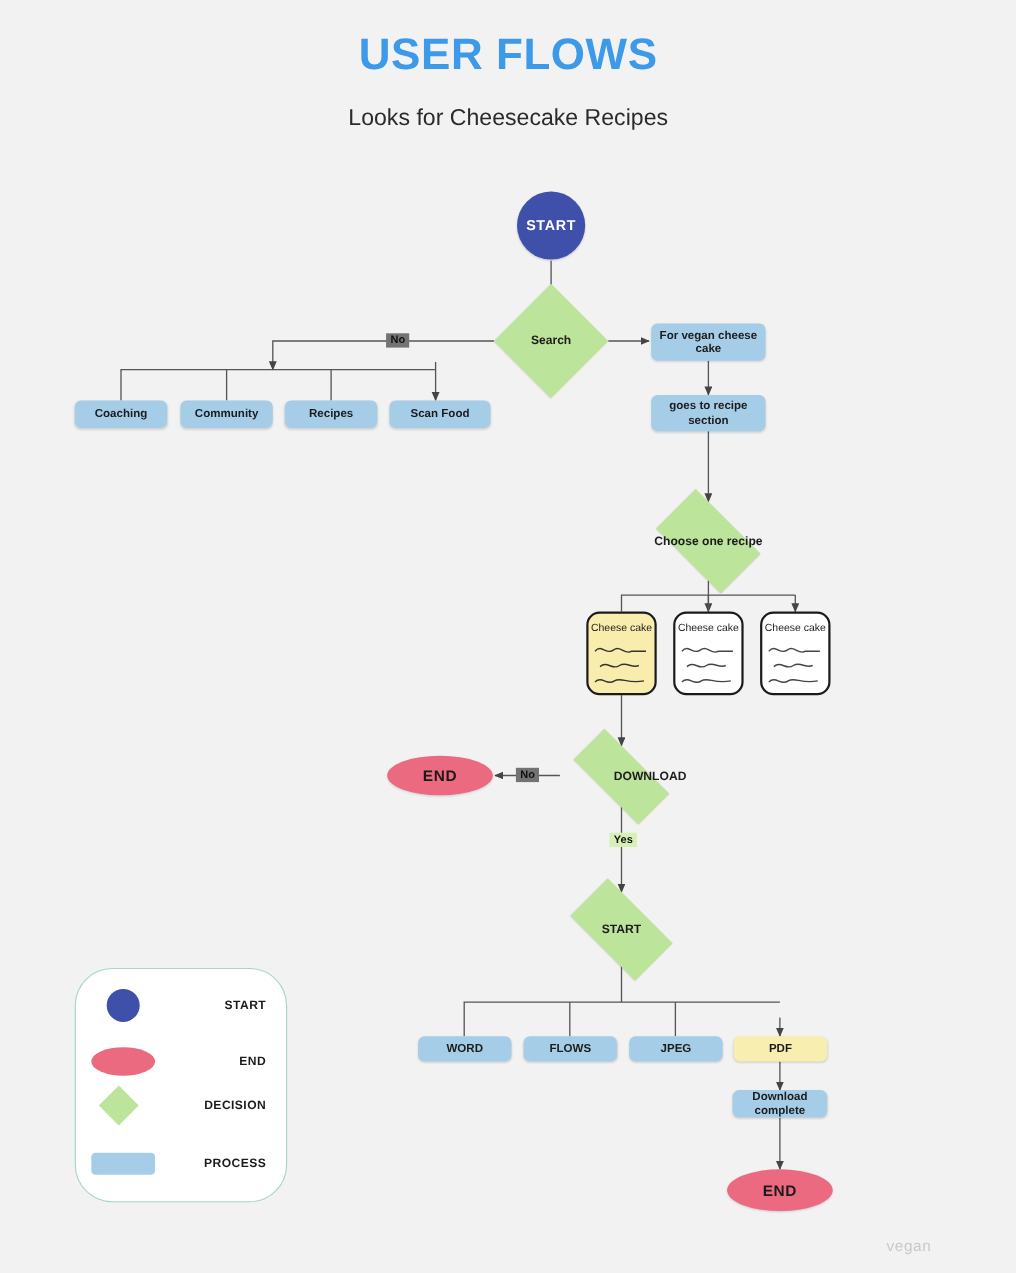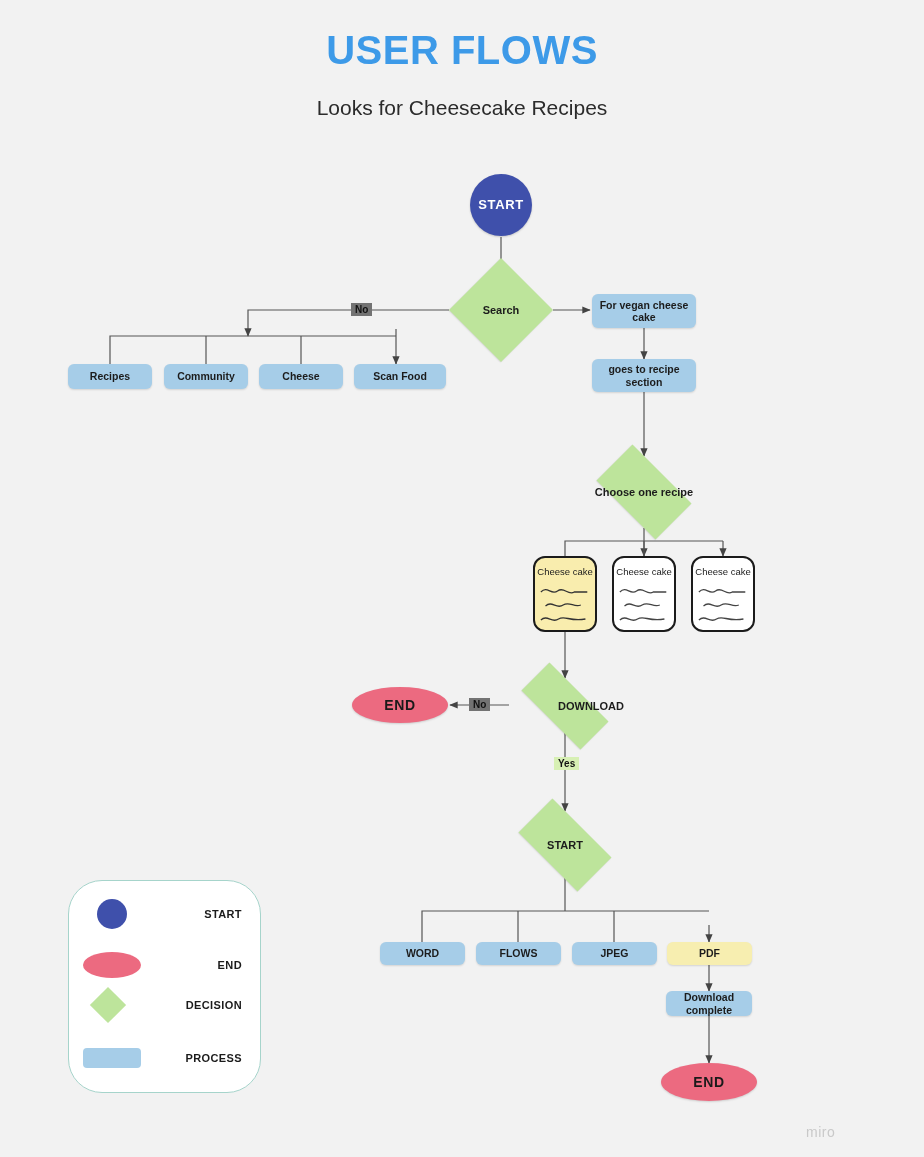--- a/index.html
+++ b/index.html
@@ -253,27 +253,27 @@
   </div>
 
   <div class="node decision" style="left:449px; top:258px; width:104px; height:104px;">
     <span class="dia-bg"></span>
     <span class="dia-label">Search</span>
   </div>
 
   <div class="edge-label no" style="left:351px; top:303px;">No</div>
 
   <div class="node process" style="left:68px; top:364px; width:84px; height:25px;">
-    <span>Recipes</span>
+    <span>Coaching</span>
   </div>
   <div class="node process" style="left:164px; top:364px; width:84px; height:25px;">
     <span>Community</span>
   </div>
   <div class="node process" style="left:259px; top:364px; width:84px; height:25px;">
-    <span>Cheese</span>
+    <span>Recipes</span>
   </div>
   <div class="node process" style="left:354px; top:364px; width:92px; height:25px;">
     <span>Scan Food</span>
   </div>
 
   <div class="node process" style="left:592px; top:294px; width:104px; height:34px;">
     <span>For vegan cheese cake</span>
   </div>
   <div class="node process" style="left:592px; top:359px; width:104px; height:33px;">
     <span>goes to recipe section</span>
@@ -365,15 +365,15 @@
     <div class="legend-row" style="top:104px;">
       <span class="legend-swatch sw-diamond"></span>
       <span class="legend-text">DECISION</span>
     </div>
     <div class="legend-row" style="top:157px;">
       <span class="legend-swatch sw-rect"></span>
       <span class="legend-text">PROCESS</span>
     </div>
   </div>
 
-  <div id="watermark">miro</div>
+  <div id="watermark">vegan</div>
 
 </div>
 
 </body></html>

